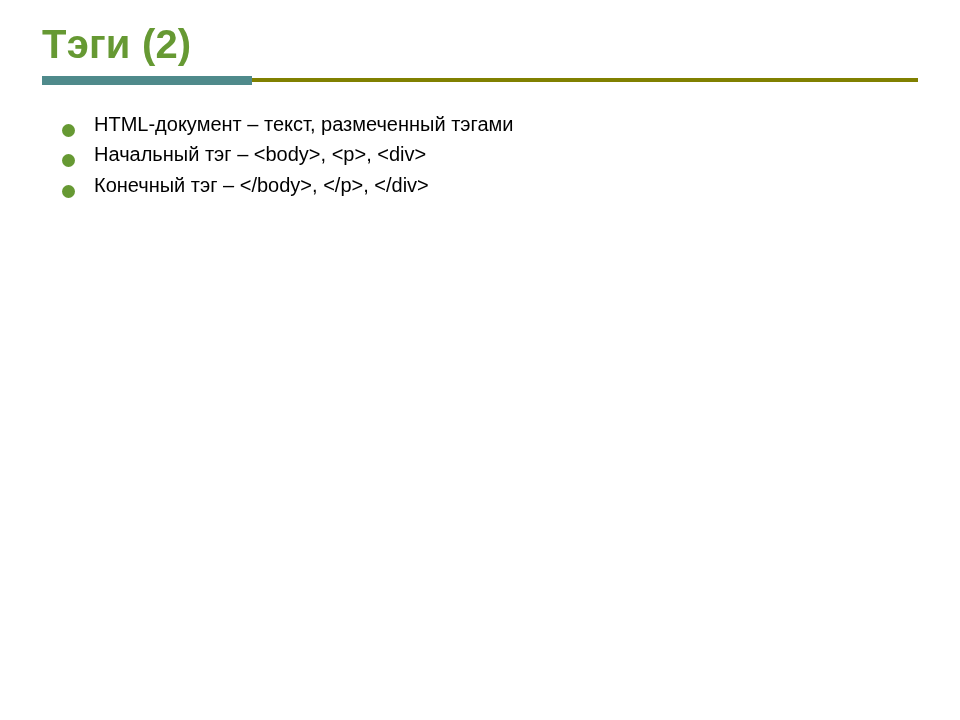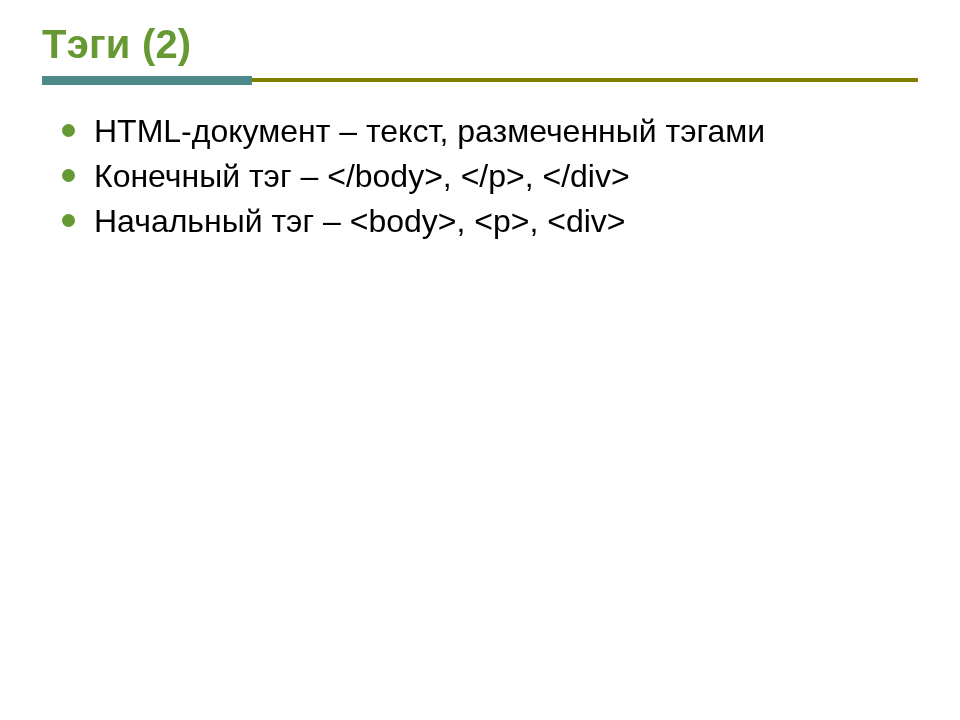--- a/index.html
+++ b/index.html
@@ -44,21 +44,21 @@
   }
   .content {
     margin-top: 26px;
     padding-left: 10px;
   }
   .bullets { list-style: none; }
   .bullets > li {
     position: relative;
     padding-left: 42px;
     color: #000000;
-    font-size: 32px;
+    font-size: 20px;
     line-height: 1.22;
     margin-bottom: 6px;
   }
   .bullets > li::before {
     content: "";
     position: absolute;
     left: 10px;
     top: 12px;
     width: 13px;
     height: 13px;
@@ -78,21 +78,21 @@
       <div class="rule-teal"></div>
     </div>
   </div>
 
   <div class="content">
     <ul class="bullets">
       <li>
         <span>HTML-документ – текст, размеченный тэгами</span>
       </li>
       <li>
-        <span>Конечный тэг  – &lt;/body&gt;, &lt;/p&gt;, &lt;/div&gt;</span>
+        <span>Начальный тэг – &lt;body&gt;, &lt;p&gt;, &lt;div&gt;</span>
       </li>
       <li>
-        <span>Начальный тэг – &lt;body&gt;, &lt;p&gt;, &lt;div&gt;</span>
+        <span>Конечный тэг  – &lt;/body&gt;, &lt;/p&gt;, &lt;/div&gt;</span>
       </li>
     </ul>
   </div>
 
 </div>
 
 </body></html>

